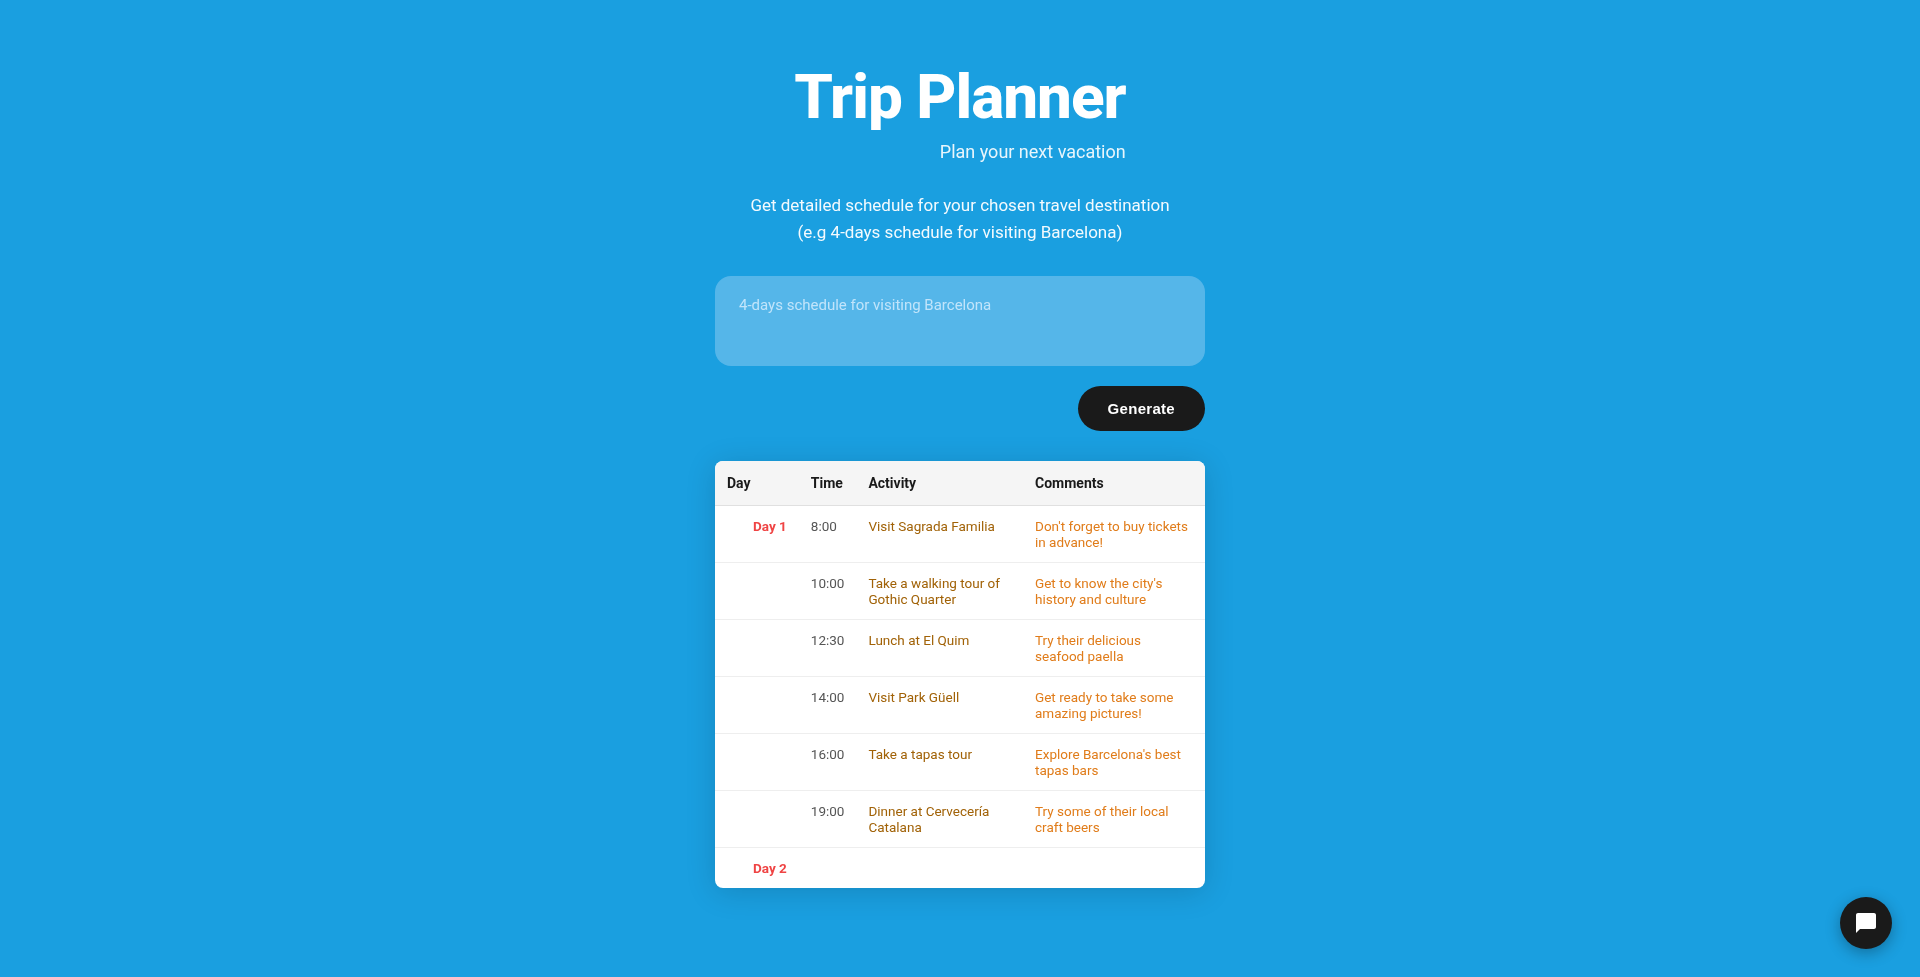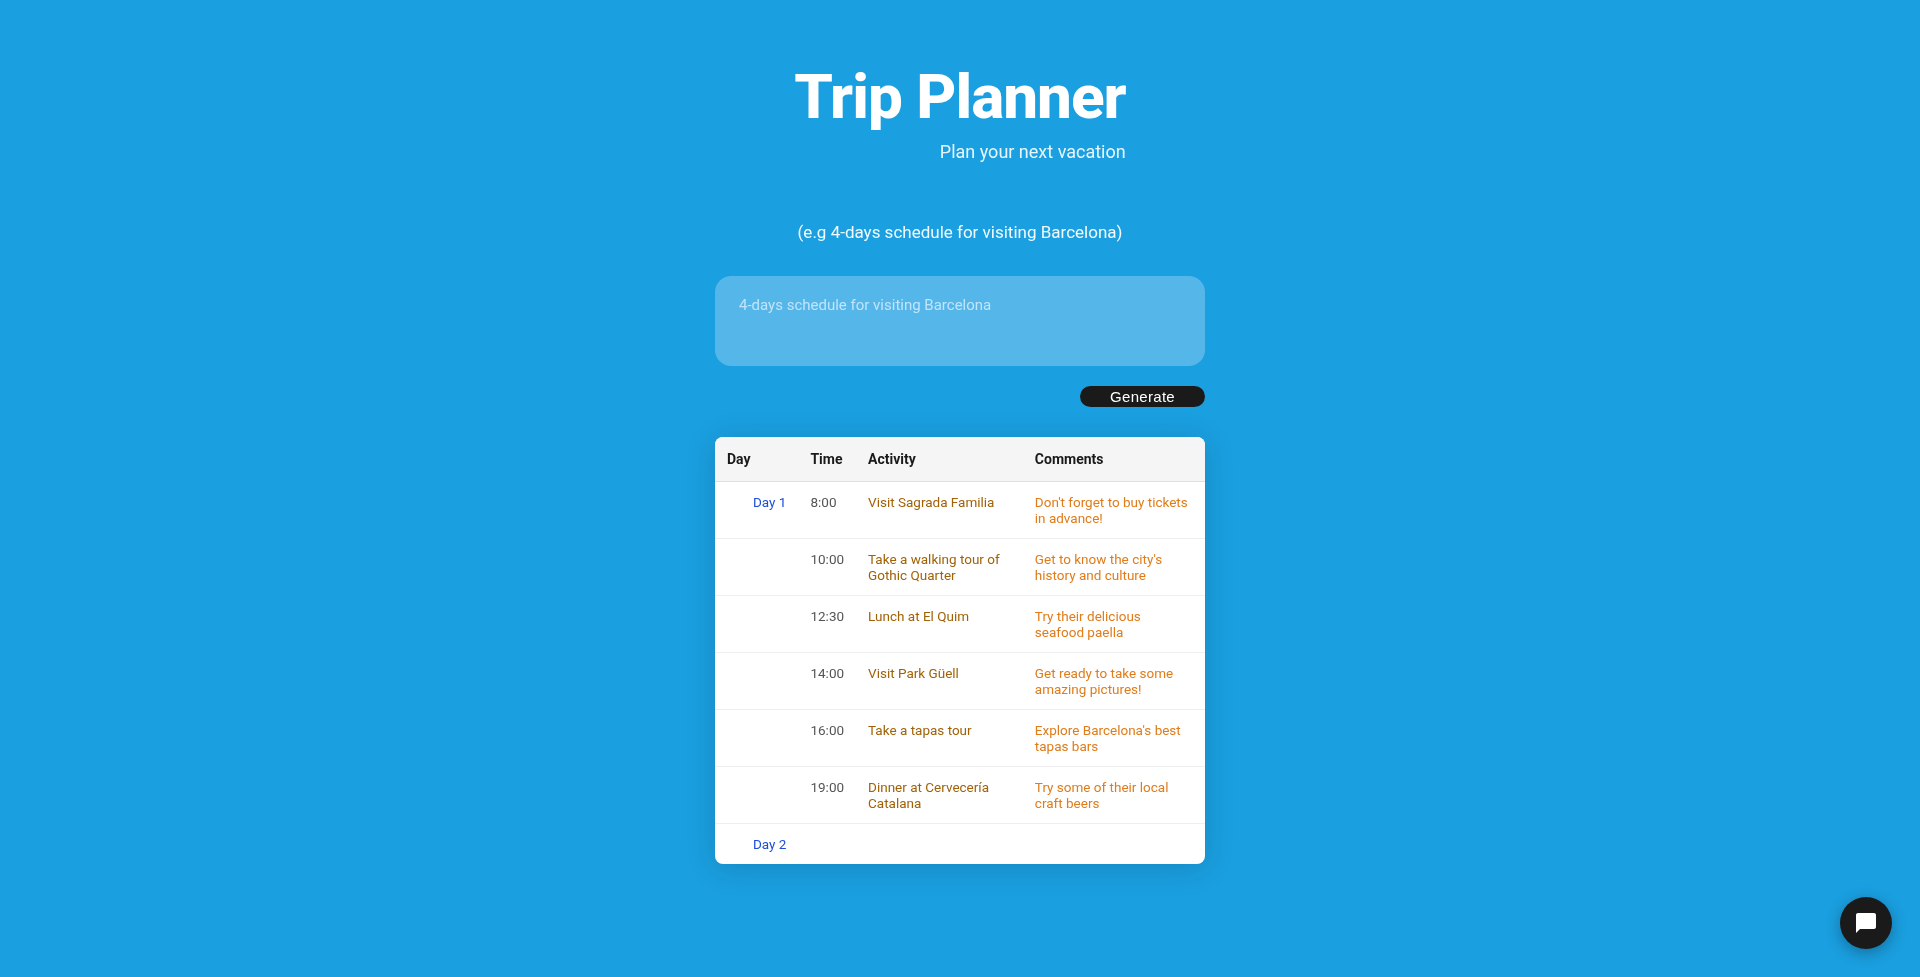--- a/index.html
+++ b/index.html
@@ -76,23 +76,23 @@
       display: flex;
       justify-content: flex-end;
       margin-bottom: 30px;
     }
 
     .generate-btn {
       background-color: #1a1a1a;
       color: #ffffff;
       border: none;
       border-radius: 50px;
-      padding: 2px 30px;
+      padding: 14px 30px;
       font-size: 15px;
-      font-weight: 400;
+      font-weight: 700;
       cursor: pointer;
       letter-spacing: 0.3px;
     }
 
     .table-container {
       background: #ffffff;
       border-radius: 8px;
       overflow: hidden;
       width: 490px;
       box-shadow: 0 4px 30px rgba(0,0,0,0.15);
@@ -126,22 +126,22 @@
     }
 
     tbody td {
       padding: 12px 12px;
       font-size: 13.5px;
       color: #333333;
       vertical-align: top;
     }
 
     td.day-cell {
-      font-weight: 400;
-      color: #1d4ed8;
+      font-weight: 700;
+      color: #ef4444;
       white-space: nowrap;
       padding-left: 38px;
     }
 
     td.time-cell {
       color: #555555;
       white-space: nowrap;
     }
 
     td.activity-cell {
@@ -175,21 +175,21 @@
   </style>
 </head>
 <body>
 
 <div class="header-section">
   <h1 class="app-title">Trip Planner</h1>
   <p class="app-subtitle">Plan your next vacation</p>
 </div>
 
 <div class="description">
-  <br>
+  <span>Get detailed schedule for your chosen travel destination</span><br>
   <span>(e.g 4-days schedule for visiting Barcelona)</span>
 </div>
 
 <div class="input-container">
   <textarea class="trip-input" placeholder="4-days schedule for visiting Barcelona" style=""></textarea>
 </div>
 
 <div class="generate-row">
   <button class="generate-btn">Generate</button>
 </div>

